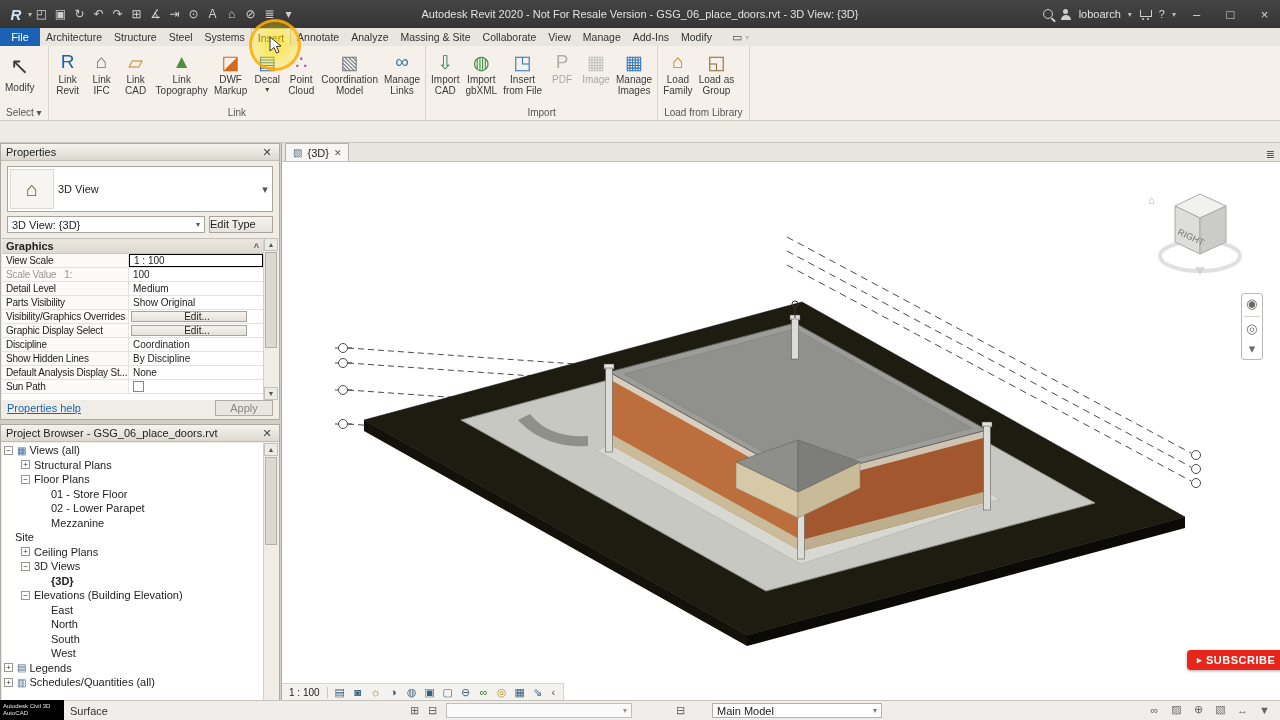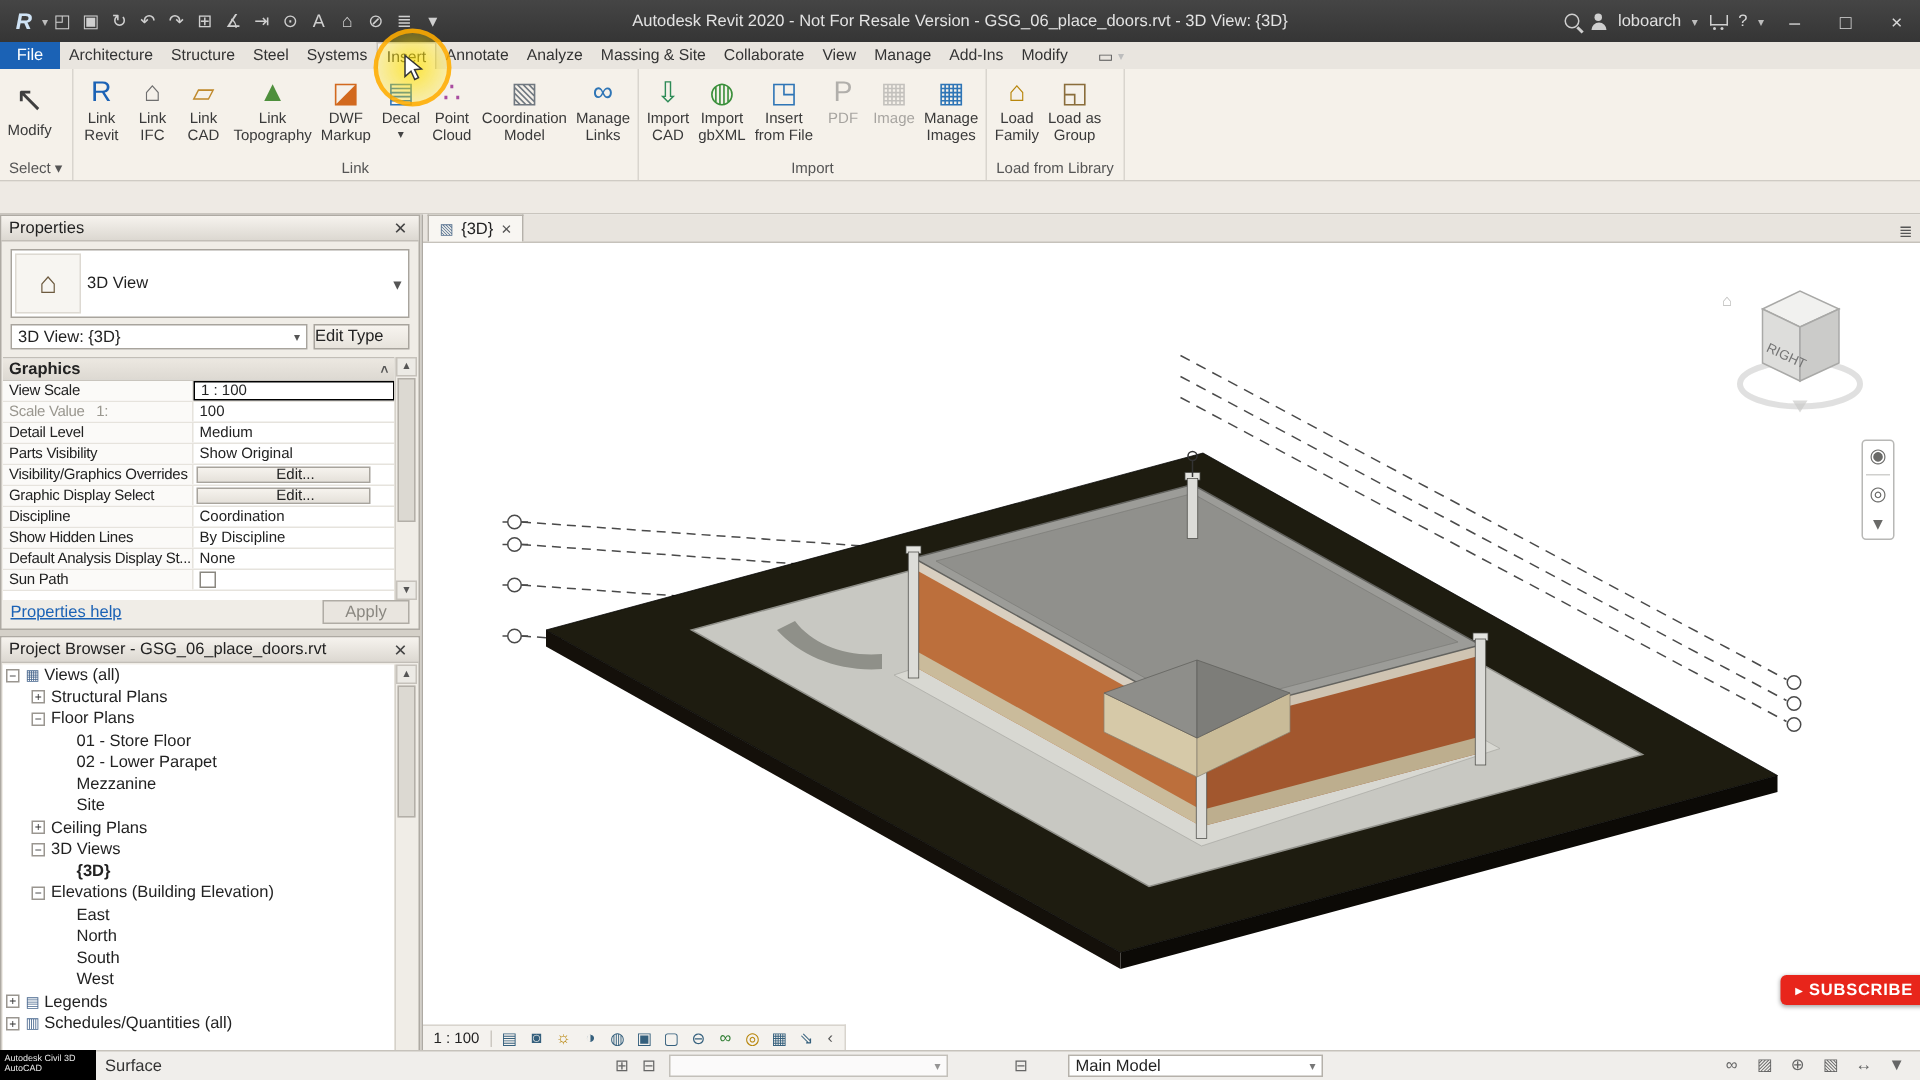--- a/index.html
+++ b/index.html
@@ -478,21 +478,21 @@
       <div class="titem" style="padding-left: 36px;">
       <span class="expander"></span>
 
       <span class="tlabel">02 - Lower Parapet</span>
     </div>
       <div class="titem" style="padding-left: 36px;">
       <span class="expander"></span>
 
       <span class="tlabel">Mezzanine</span>
     </div>
-      <div class="titem" style="padding-left: 36px;">
+      <div class="titem" style="">
       <span class="expander"></span>
 
       <span class="tlabel">Site</span>
     </div>
       <div class="titem" style="padding-left: 19px;">
       <span class="expander" style="visibility: visible;">+</span>
 
       <span class="tlabel">Ceiling Plans</span>
     </div>
       <div class="titem" style="padding-left: 19px;">

